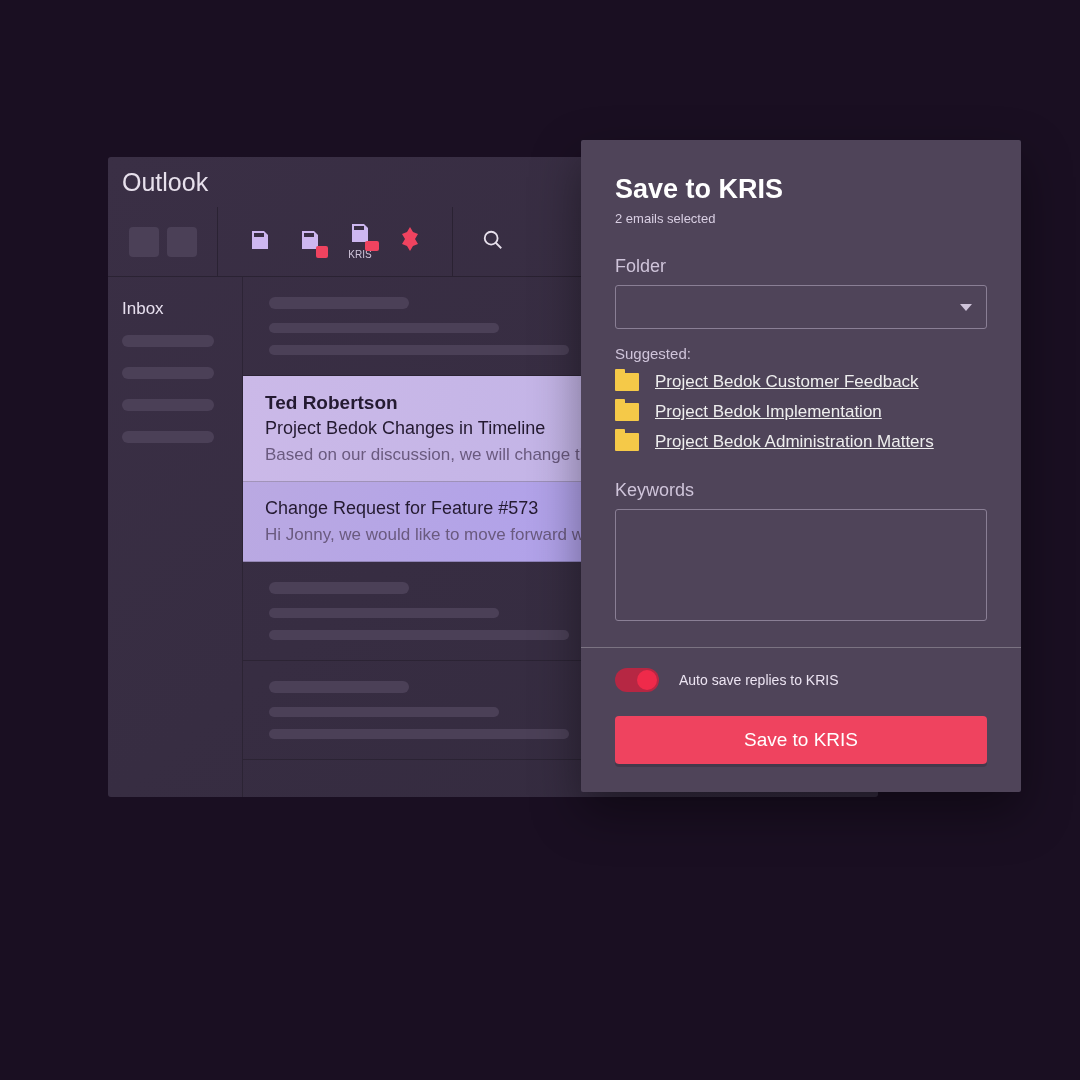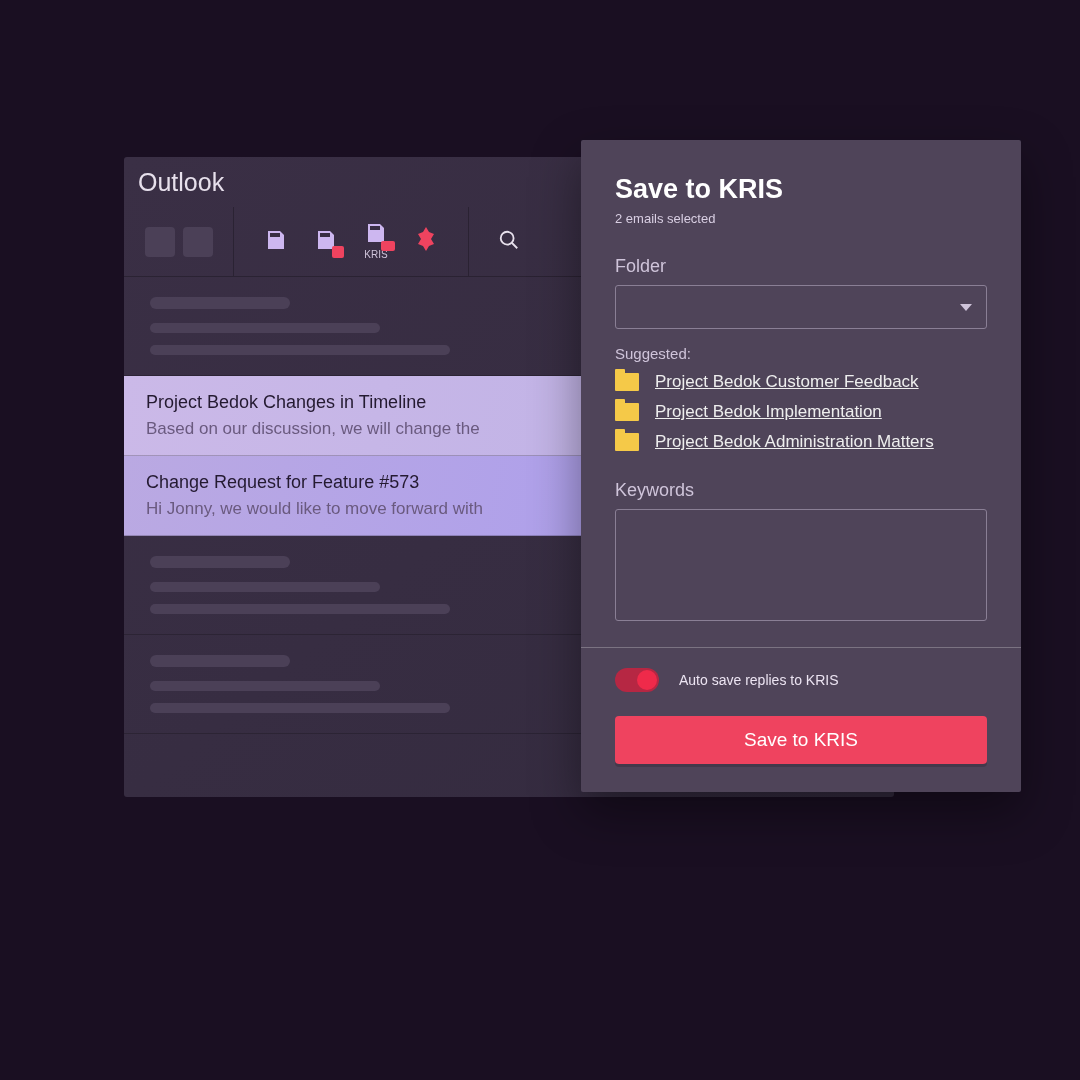--- a/index.html
+++ b/index.html
@@ -11,21 +11,20 @@
     overflow: hidden;
     color: #e7e0ec;
   }
   
   .outlook {
     position: absolute;
     left: 108px; top: 157px;
     width: 770px; height: 640px;
     background: linear-gradient(140deg, #3a2f45 0%, #342b3f 100%);
     border-radius: 3px;
-    margin-left: 16px;
   }
   .outlook-header {
     height: 50px;
     display: flex; align-items: center;
     padding: 0 14px;
   }
   .outlook-title {
     font-size: 25px; font-weight: 400; color: #e7e0ec;
   }
   .toolbar {
@@ -221,29 +220,37 @@
       <div class="ticon">
         <svg width="22" height="22" viewBox="0 0 24 24">
             <circle cx="10" cy="10" r="7" fill="none" stroke="#e7e0ec" stroke-width="2"></circle>
             <line x1="15" y1="15" x2="21" y2="21" stroke="#e7e0ec" stroke-width="2"></line>
           </svg>
       </div>
     </div>
   </div>
 
   <div class="body-row">
+    <div class="sidebar">
+      <div class="sidebar-label">Inbox</div>
+      <div class="skel sb-skel"></div>
+      <div class="skel sb-skel"></div>
+      <div class="skel sb-skel"></div>
+      <div class="skel sb-skel"></div>
+    </div>
 
     <div class="list">
       <div class="mail-ghost">
         <div class="skel mg1"></div>
           <div class="skel mg2"></div>
           <div class="skel mg3"></div>
       </div>
 
       <div class="mail-selected first">
+        <div class="mail-from">Ted Robertson</div>
         <div class="mail-subj">Project Bedok Changes in Timeline</div>
         <div class="mail-prev">Based on our discussion, we will change the</div>
       </div>
       <div class="mail-selected second">
         <div class="mail-subj">Change Request for Feature #573</div>
         <div class="mail-prev">Hi Jonny, we would like to move forward with</div>
       </div>
 
       <div class="mail-ghost">
         <div class="skel mg1"></div>

